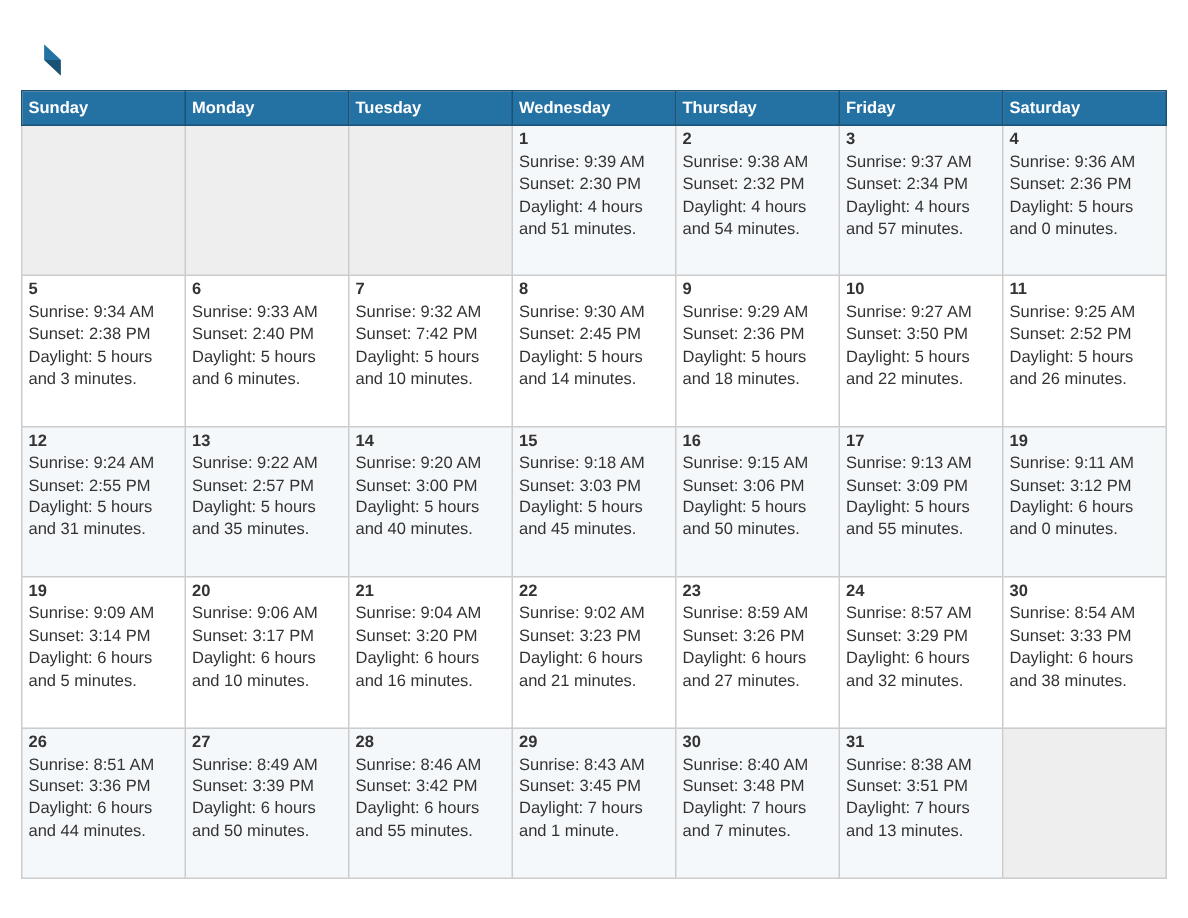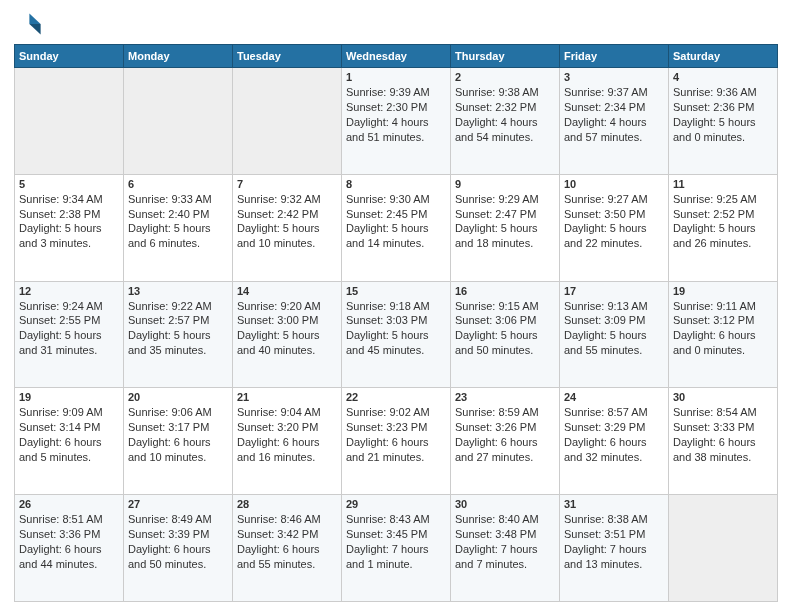--- a/index.html
+++ b/index.html
@@ -6,21 +6,21 @@
     body {
       width: 792px;
       height: 612px;
       font-family: Arial, sans-serif;
       background: #fff;
       overflow: hidden;
     }
     .page {
       width: 792px;
       height: 612px;
-      padding: 10px 14px;
+      padding: 26px 14px;
       display: flex;
       flex-direction: column;
     }
     .header {
       display: flex;
       align-items: flex-start;
       justify-content: space-between;
       margin-bottom: 6px;
     }
     .logo {
@@ -185,35 +185,35 @@
           <td>
             <span class="day-num">6</span>
             <div class="day-info">Sunrise: 9:33 AM
 Sunset: 2:40 PM
 Daylight: 5 hours
 and 6 minutes.</div>
           </td>
           <td>
             <span class="day-num">7</span>
             <div class="day-info">Sunrise: 9:32 AM
-Sunset: 2:42 PM
+Sunset: 7:42 PM
 Daylight: 5 hours
 and 10 minutes.</div>
           </td>
           <td>
             <span class="day-num">8</span>
             <div class="day-info">Sunrise: 9:30 AM
 Sunset: 2:45 PM
 Daylight: 5 hours
 and 14 minutes.</div>
           </td>
           <td>
             <span class="day-num">9</span>
             <div class="day-info">Sunrise: 9:29 AM
-Sunset: 2:47 PM
+Sunset: 2:36 PM
 Daylight: 5 hours
 and 18 minutes.</div>
           </td>
           <td>
             <span class="day-num">10</span>
             <div class="day-info">Sunrise: 9:27 AM
 Sunset: 3:50 PM
 Daylight: 5 hours
 and 22 minutes.</div>
           </td>

